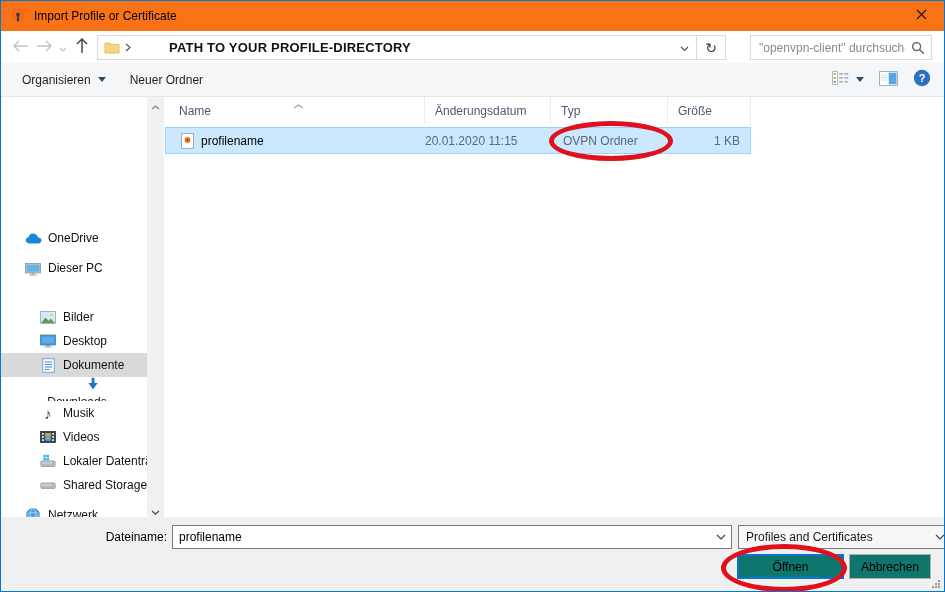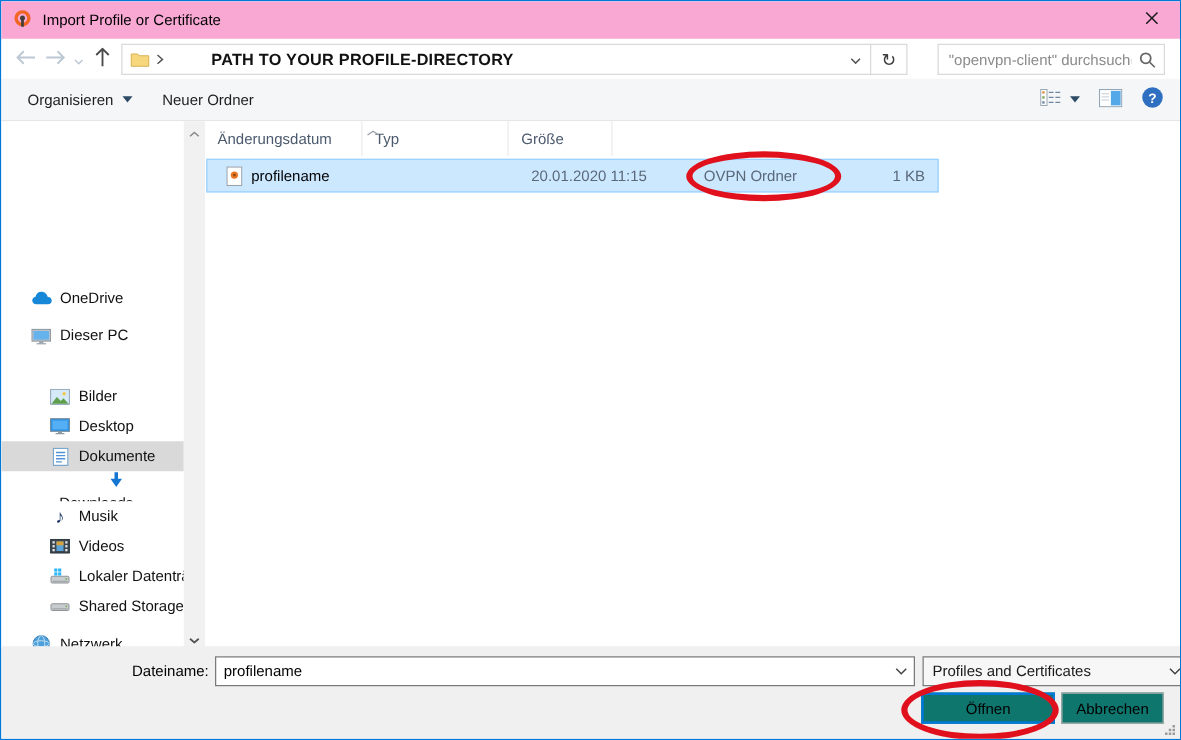--- a/index.html
+++ b/index.html
@@ -3,21 +3,21 @@
 <meta charset="utf-8">
 <style>
   html,body { margin:0; padding:0; background:#e8e8e8; }
   .window {
     position:relative; width:945px; height:592px; box-sizing:border-box;
     border:1px solid #0078d7; background:#fff; overflow:hidden;
     font-family:"Liberation Sans", sans-serif; font-size:12px; color:#1a1a1a;
     margin:0 auto;
   }
   
-  .titlebar { position:absolute; top:0; left:0; right:0; height:30px; display:flex; align-items:center; padding-left:9px; background:#f9a8d4;text-align:center; }
+  .titlebar { position:absolute; top:0; left:0; right:0; height:30px; display:flex; align-items:center; padding-left:9px; background:#f97316;text-align:center; }
   .title-text { margin-left:8px; font-size:12px; color:#000; }
   .close-btn { position:absolute; top:0; right:0; width:46px; height:30px; display:flex; align-items:center; justify-content:center; cursor:default; }
   
   .navrow { position:absolute; top:31px; left:0; right:0; height:31px; display:flex; align-items:center; padding-left:7px; background:#fff; }
   .nav-btn { width:24px; height:24px; display:flex; align-items:center; justify-content:center; }
   .nav-chev { width:14px; height:24px; display:flex; align-items:center; justify-content:center; }
   .addr { display:flex; align-items:center; height:25px; width:600px; margin-left:3px; border:1px solid #d9d9d9; background:#fff; box-sizing:border-box; }
   .addr-path { font-size:13px; font-weight:bold; color:#111; letter-spacing:.2px; white-space:nowrap; }
   .addr-dd { margin-left:auto; width:24px; display:flex; justify-content:center; }
   .refresh-btn { width:30px; height:25px; margin-left:-1px; border:1px solid #d9d9d9; box-sizing:border-box; display:flex; align-items:center; justify-content:center; font-size:14px; color:#3c3c3c; background:#fff; }
@@ -344,20 +344,23 @@
           </svg></span>
     </div>
     <div class="ss-btn" style="bottom:0;">
       <span><svg width="9" height="5" viewBox="0 0 9 5">
             <polyline points="1,1 4.5,4 8,1" fill="none" stroke="#555" stroke-width="1.4"></polyline>
           </svg></span>
     </div>
   </div>
 
   <div class="lh">
+    <div class="col col-name">
+        <span>Name</span>
+      </div>
     <div class="col col-date">
         <span>Änderungsdatum</span>
       </div>
     <div class="col col-type">
         <span>Typ</span>
       </div>
     <div class="col col-size">
         <span>Größe</span>
       </div>
     <div class="col col-fill"></div>

